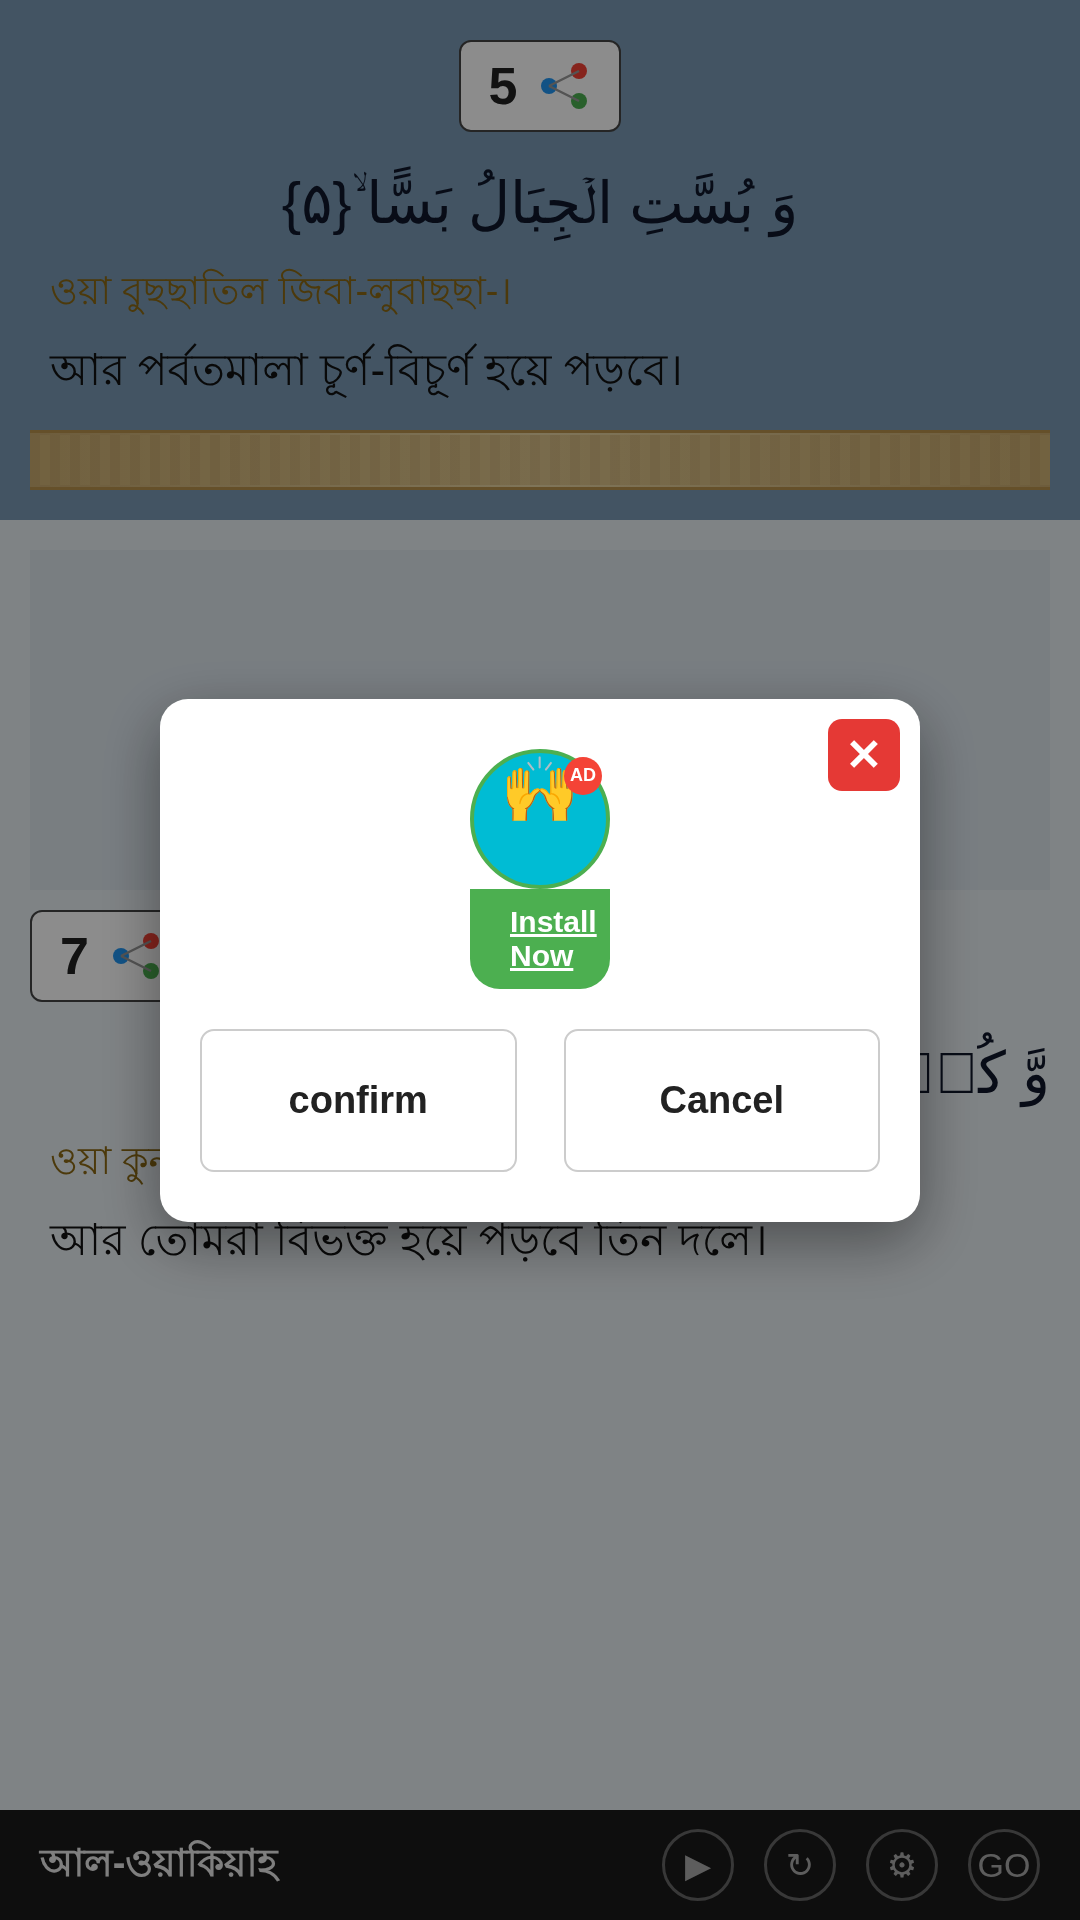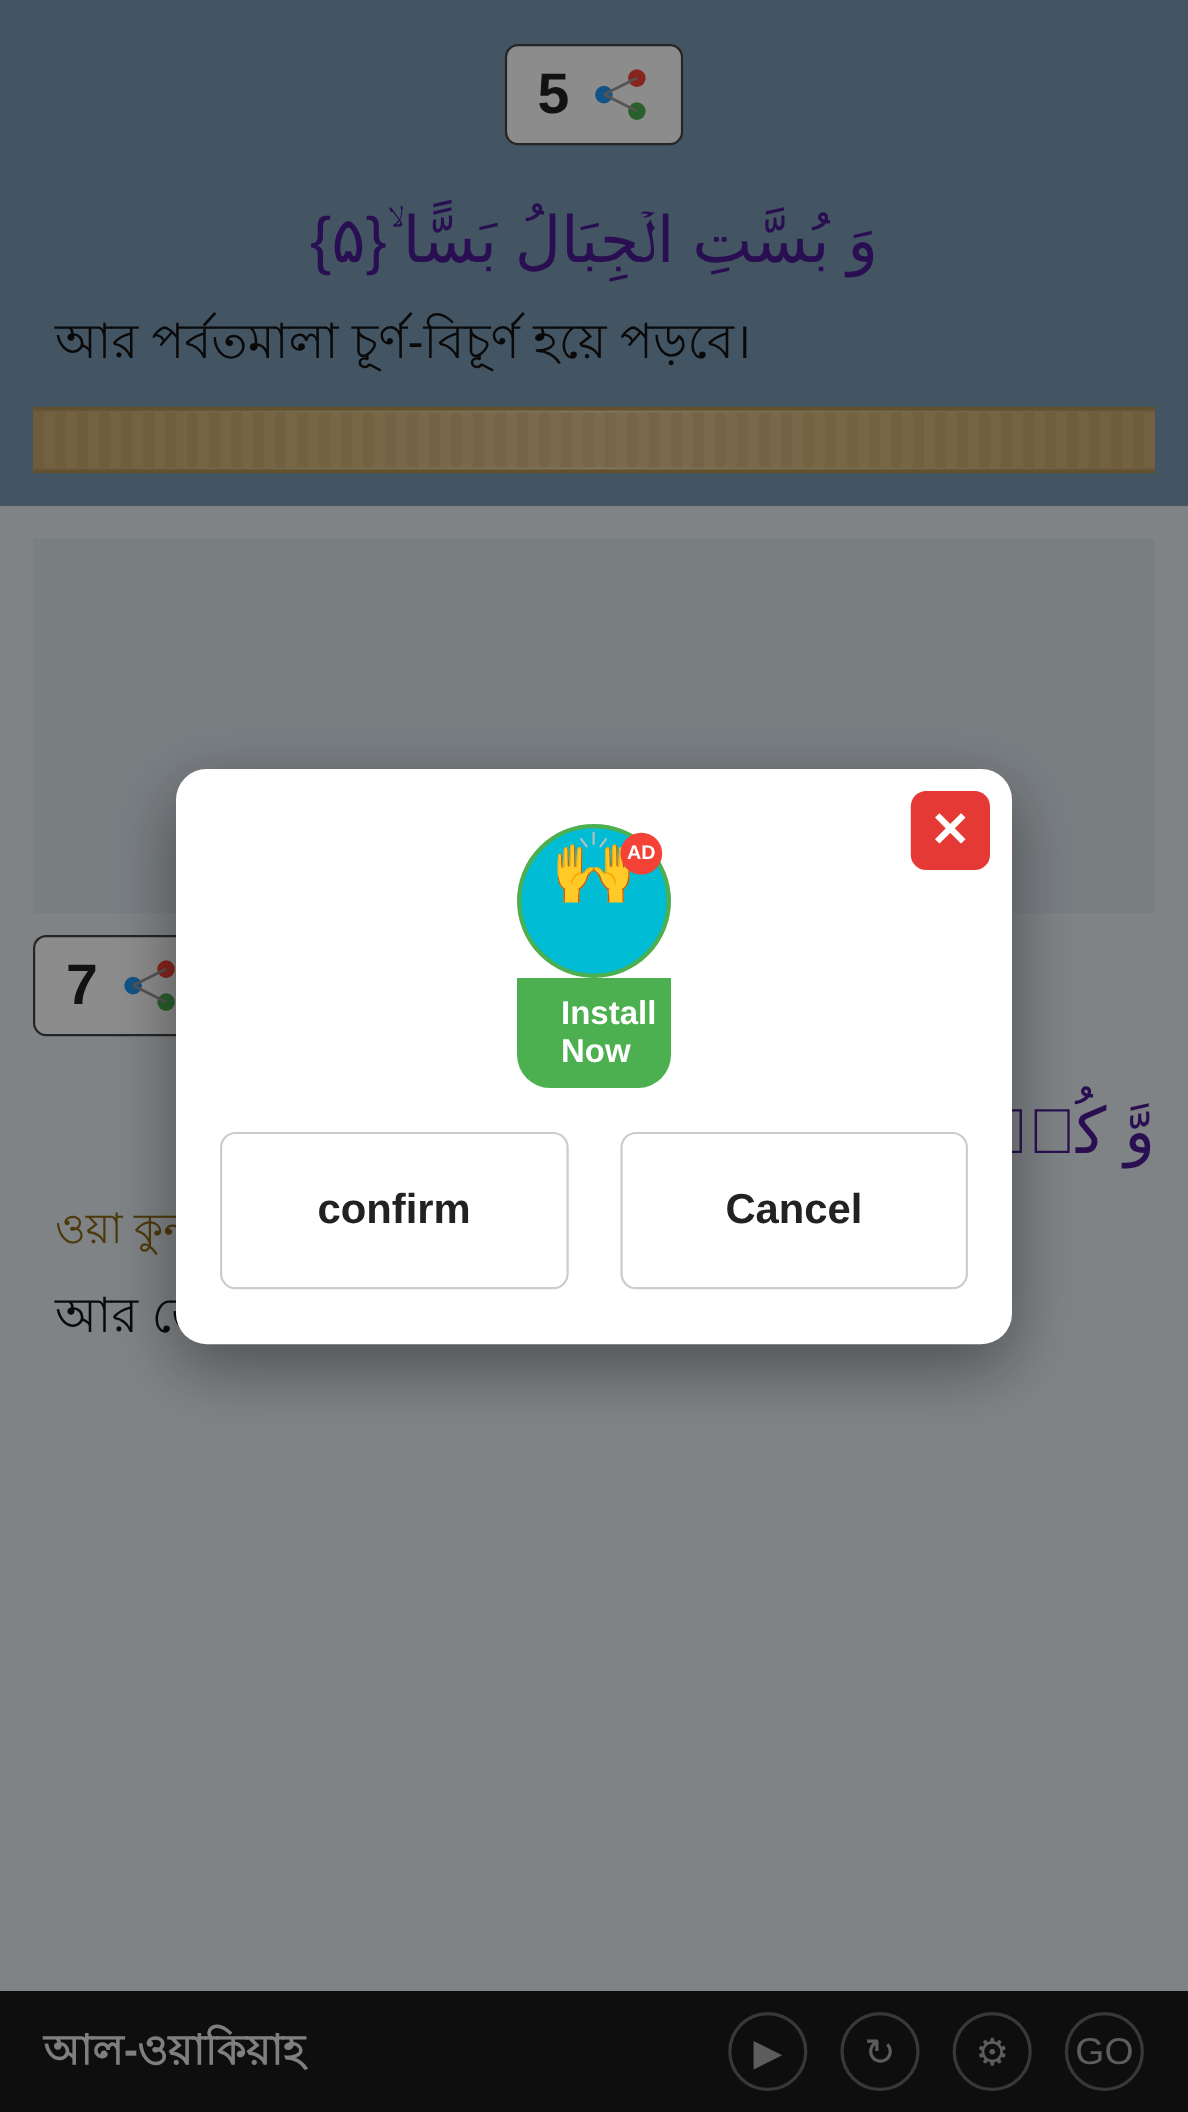--- a/index.html
+++ b/index.html
@@ -45,25 +45,24 @@
       color: #222;
     }
 
     .share-icon {
       width: 54px;
       height: 54px;
     }
 
     .arabic-text {
       font-size: 58px;
-      color: #4c1d95;
+      color: #0f172a;
       direction: rtl;
       margin-bottom: 18px;
       line-height: 1.4;
-      margin-top: 16px;
     }
 
     .transliteration {
       font-size: 38px;
       color: #8B6914;
       margin-bottom: 12px;
       text-align: left;
       padding: 0 20px;
     }
 
@@ -228,20 +227,21 @@
     .install-btn {
       background: #4caf50;
       color: white;
       padding: 16px 40px;
       border-radius: 0 0 30px 30px;
       font-size: 30px;
       font-weight: bold;
       margin-top: 0;
       width: 140px;
       text-align: center;
+      text-decoration: underline;
     }
 
     .number-input-wrapper {
       background: #f5f5f5;
       border-radius: 12px;
       padding: 20px 24px 8px;
       margin-bottom: 36px;
     }
 
     .number-input {
@@ -295,20 +295,21 @@
       <span class="verse-num">5</span>
       <svg class="share-icon" viewBox="0 0 54 54">
         <circle cx="42" cy="12" r="8" fill="#f44336"></circle>
         <circle cx="42" cy="42" r="8" fill="#4caf50"></circle>
         <circle cx="12" cy="27" r="8" fill="#2196f3"></circle>
         <line x1="42" y1="12" x2="12" y2="27" stroke="#999" stroke-width="2.5"></line>
         <line x1="12" y1="27" x2="42" y2="42" stroke="#999" stroke-width="2.5"></line>
       </svg>
     </div>
     <div class="arabic-text">وَ بُسَّتِ الۡجِبَالُ بَسًّا ۙ{۵}</div>
+    <div class="transliteration">ওয়া বুছছাতিল জিবা-লুবাছছা-।</div>
     <div class="translation">আর পর্বতমালা চূর্ণ-বিচূর্ণ হয়ে পড়বে।</div>
     <div class="ornament-divider">
       <div class="ornament-pattern"></div>
     </div>
   </div>
 
   <div class="bottom-section">
     <div style="height:340px; background:#d0dce6; opacity:0.5; margin-bottom:20px;"></div>
     <div class="verse-number-box">
       <span class="verse-num">7</span>

